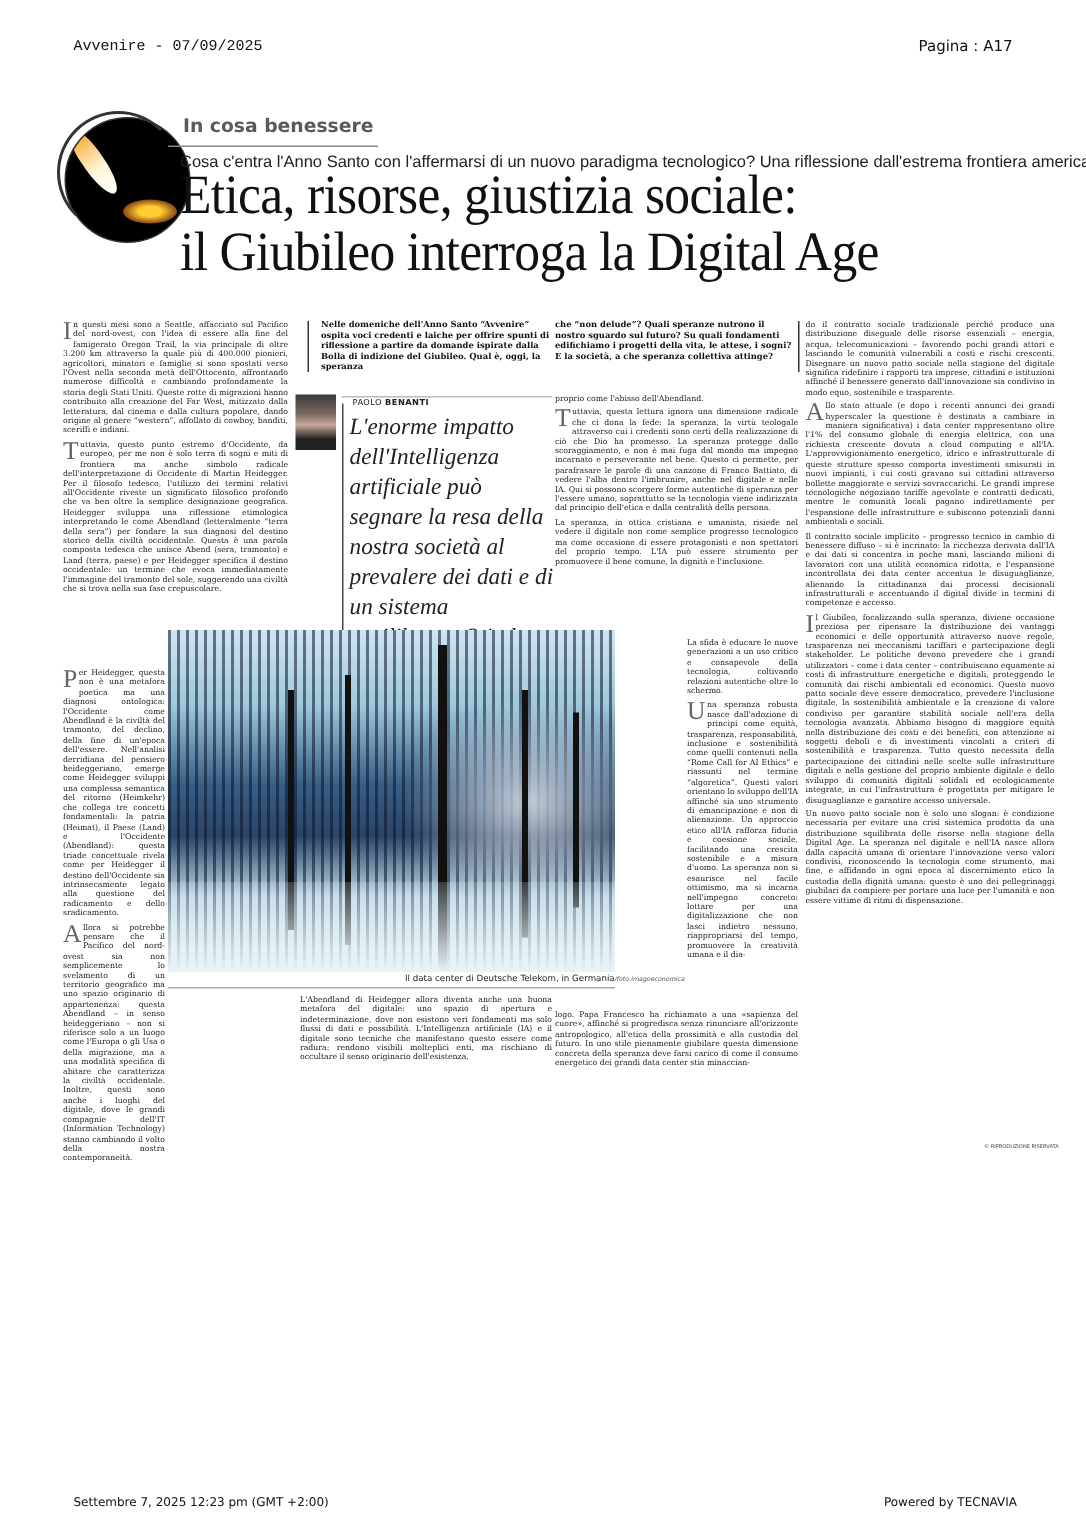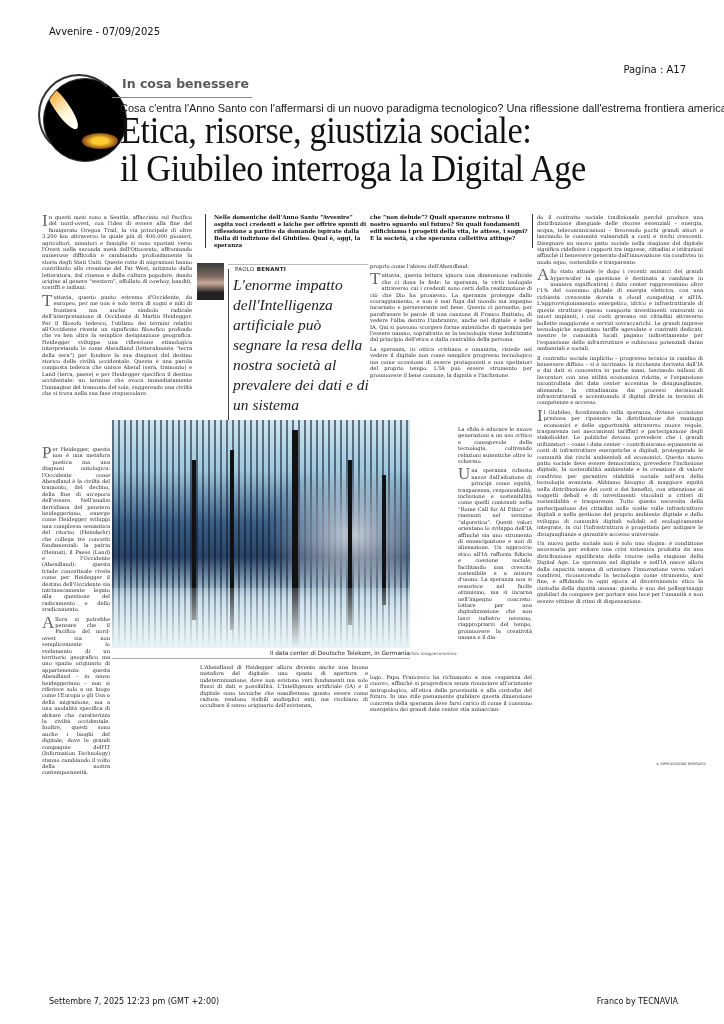--- a/index.html
+++ b/index.html
@@ -1,18 +1,18 @@
 <!DOCTYPE html>
 <html><head>
 <meta charset="utf-8">
 <style>
   html,body{margin:0;padding:0;background:#fff;}
   body{width:724px;height:1024px;position:relative;overflow:hidden;font-family:"DejaVu Serif",serif;color:#111;}
   .hdr{position:absolute;top:26px;font-family:"DejaVu Sans",sans-serif;font-size:10px;color:#111;}
-  .hdr.l{left:49px;} .hdr.r{right:38px;margin-top:38px;}
+  .hdr.l{left:49px;font-family:Liberation Mono, monospace;} .hdr.r{right:49px;}
   .ftr{position:absolute;top:997px;font-family:"DejaVu Sans",sans-serif;font-size:8px;color:#111;}
   .ftr.l{left:49px;} .ftr.r{right:46px;}
 
   .page{position:absolute;left:40px;top:70px;width:666px;height:730px;}
   .logo{position:absolute;left:3px;top:8px;width:82px;height:82px;border-radius:50%;background:#000;overflow:hidden;border:1px solid #333;}
   .logo .flame{position:absolute;left:12px;top:6px;width:14px;height:48px;background:linear-gradient(180deg,#f5a623,#fff6d8 60%,#fff);border-radius:40% 40% 50% 50%;transform:rotate(-35deg);}
   .logo .dish{position:absolute;left:38px;top:54px;width:36px;height:16px;border-radius:50%;background:radial-gradient(ellipse,#ffcc33 30%,#8a4a10 70%,#2a1a00);}
   .logo-ring{position:absolute;left:-2px;top:4px;width:78px;height:78px;border-radius:50%;border:2px solid #333;border-right-color:transparent;border-bottom-color:transparent;}
 
   .kicker{position:absolute;left:82px;top:6px;font-family:"DejaVu Sans",sans-serif;font-weight:bold;font-size:12.5px;color:#5a5a5a;}
@@ -122,13 +122,13 @@
     <p>do il contratto sociale tradizionale perché produce una distribuzione diseguale delle risorse essenziali – energia, acqua, telecomunicazioni – favorendo pochi grandi attori e lasciando le comunità vulnerabili a costi e rischi crescenti. Disegnare un nuovo patto sociale nella stagione del digitale significa ridefinire i rapporti tra imprese, cittadini e istituzioni affinché il benessere generato dall'innovazione sia condiviso in modo equo, sostenibile e trasparente.</p>
     <p><span class="dropcap">A</span><span>llo stato attuale (e dopo i recenti annunci dei grandi hyperscaler la questione è destinata a cambiare in maniera significativa) i data center rappresentano oltre l'1% del consumo globale di energia elettrica, con una richiesta crescente dovuta a cloud computing e all'IA. L'approvvigionamento energetico, idrico e infrastrutturale di queste strutture spesso comporta investimenti smisurati in nuovi impianti, i cui costi gravano sui cittadini attraverso bollette maggiorate e servizi sovraccarichi. Le grandi imprese tecnologiche negoziano tariffe agevolate e contratti dedicati, mentre le comunità locali pagano indirettamente per l'espansione delle infrastrutture e subiscono potenziali danni ambientali e sociali.</span></p>
     <p>Il contratto sociale implicito – progresso tecnico in cambio di benessere diffuso – si è incrinato: la ricchezza derivata dall'IA e dai dati si concentra in poche mani, lasciando milioni di lavoratori con una utilità economica ridotta, e l'espansione incontrollata dei data center accentua le disuguaglianze, alienando la cittadinanza dai processi decisionali infrastrutturali e accentuando il digital divide in termini di competenze e accesso.</p>
     <p><span class="dropcap">I</span><span>l Giubileo, focalizzando sulla speranza, diviene occasione preziosa per ripensare la distribuzione dei vantaggi economici e delle opportunità attraverso nuove regole, trasparenza nei meccanismi tariffari e partecipazione degli stakeholder. Le politiche devono prevedere che i grandi utilizzatori – come i data center – contribuiscano equamente ai costi di infrastrutture energetiche e digitali, proteggendo le comunità dai rischi ambientali ed economici. Questo nuovo patto sociale deve essere democratico, prevedere l'inclusione digitale, la sostenibilità ambientale e la creazione di valore condiviso per garantire stabilità sociale nell'era della tecnologia avanzata. Abbiamo bisogno di maggiore equità nella distribuzione dei costi e dei benefici, con attenzione ai soggetti deboli e di investimenti vincolati a criteri di sostenibilità e trasparenza. Tutto questo necessita della partecipazione dei cittadini nelle scelte sulle infrastrutture digitali e nella gestione del proprio ambiente digitale e dello sviluppo di comunità digitali solidali ed ecologicamente integrate, in cui l'infrastruttura è progettata per mitigare le disuguaglianze e garantire accesso universale.</span></p>
     <p>Un nuovo patto sociale non è solo uno slogan: è condizione necessaria per evitare una crisi sistemica prodotta da una distribuzione squilibrata delle risorse nella stagione della Digital Age. La speranza nel digitale e nell'IA nasce allora dalla capacità umana di orientare l'innovazione verso valori condivisi, riconoscendo la tecnologia come strumento, mai fine, e affidando in ogni epoca al discernimento etico la custodia della dignità umana: questo è uno dei pellegrinaggi giubilari da compiere per portare una luce per l'umanità e non essere vittime di ritmi di dispensazione.</p>
   </div>
   <div class="copyright">© RIPRODUZIONE RISERVATA</div>
 </div>
 
 <div class="ftr l">Settembre 7, 2025 12:23 pm (GMT +2:00)</div>
-<div class="ftr r">Franco by TECNAVIA</div>
+<div class="ftr r">Powered by TECNAVIA</div>
 
 </body></html>

